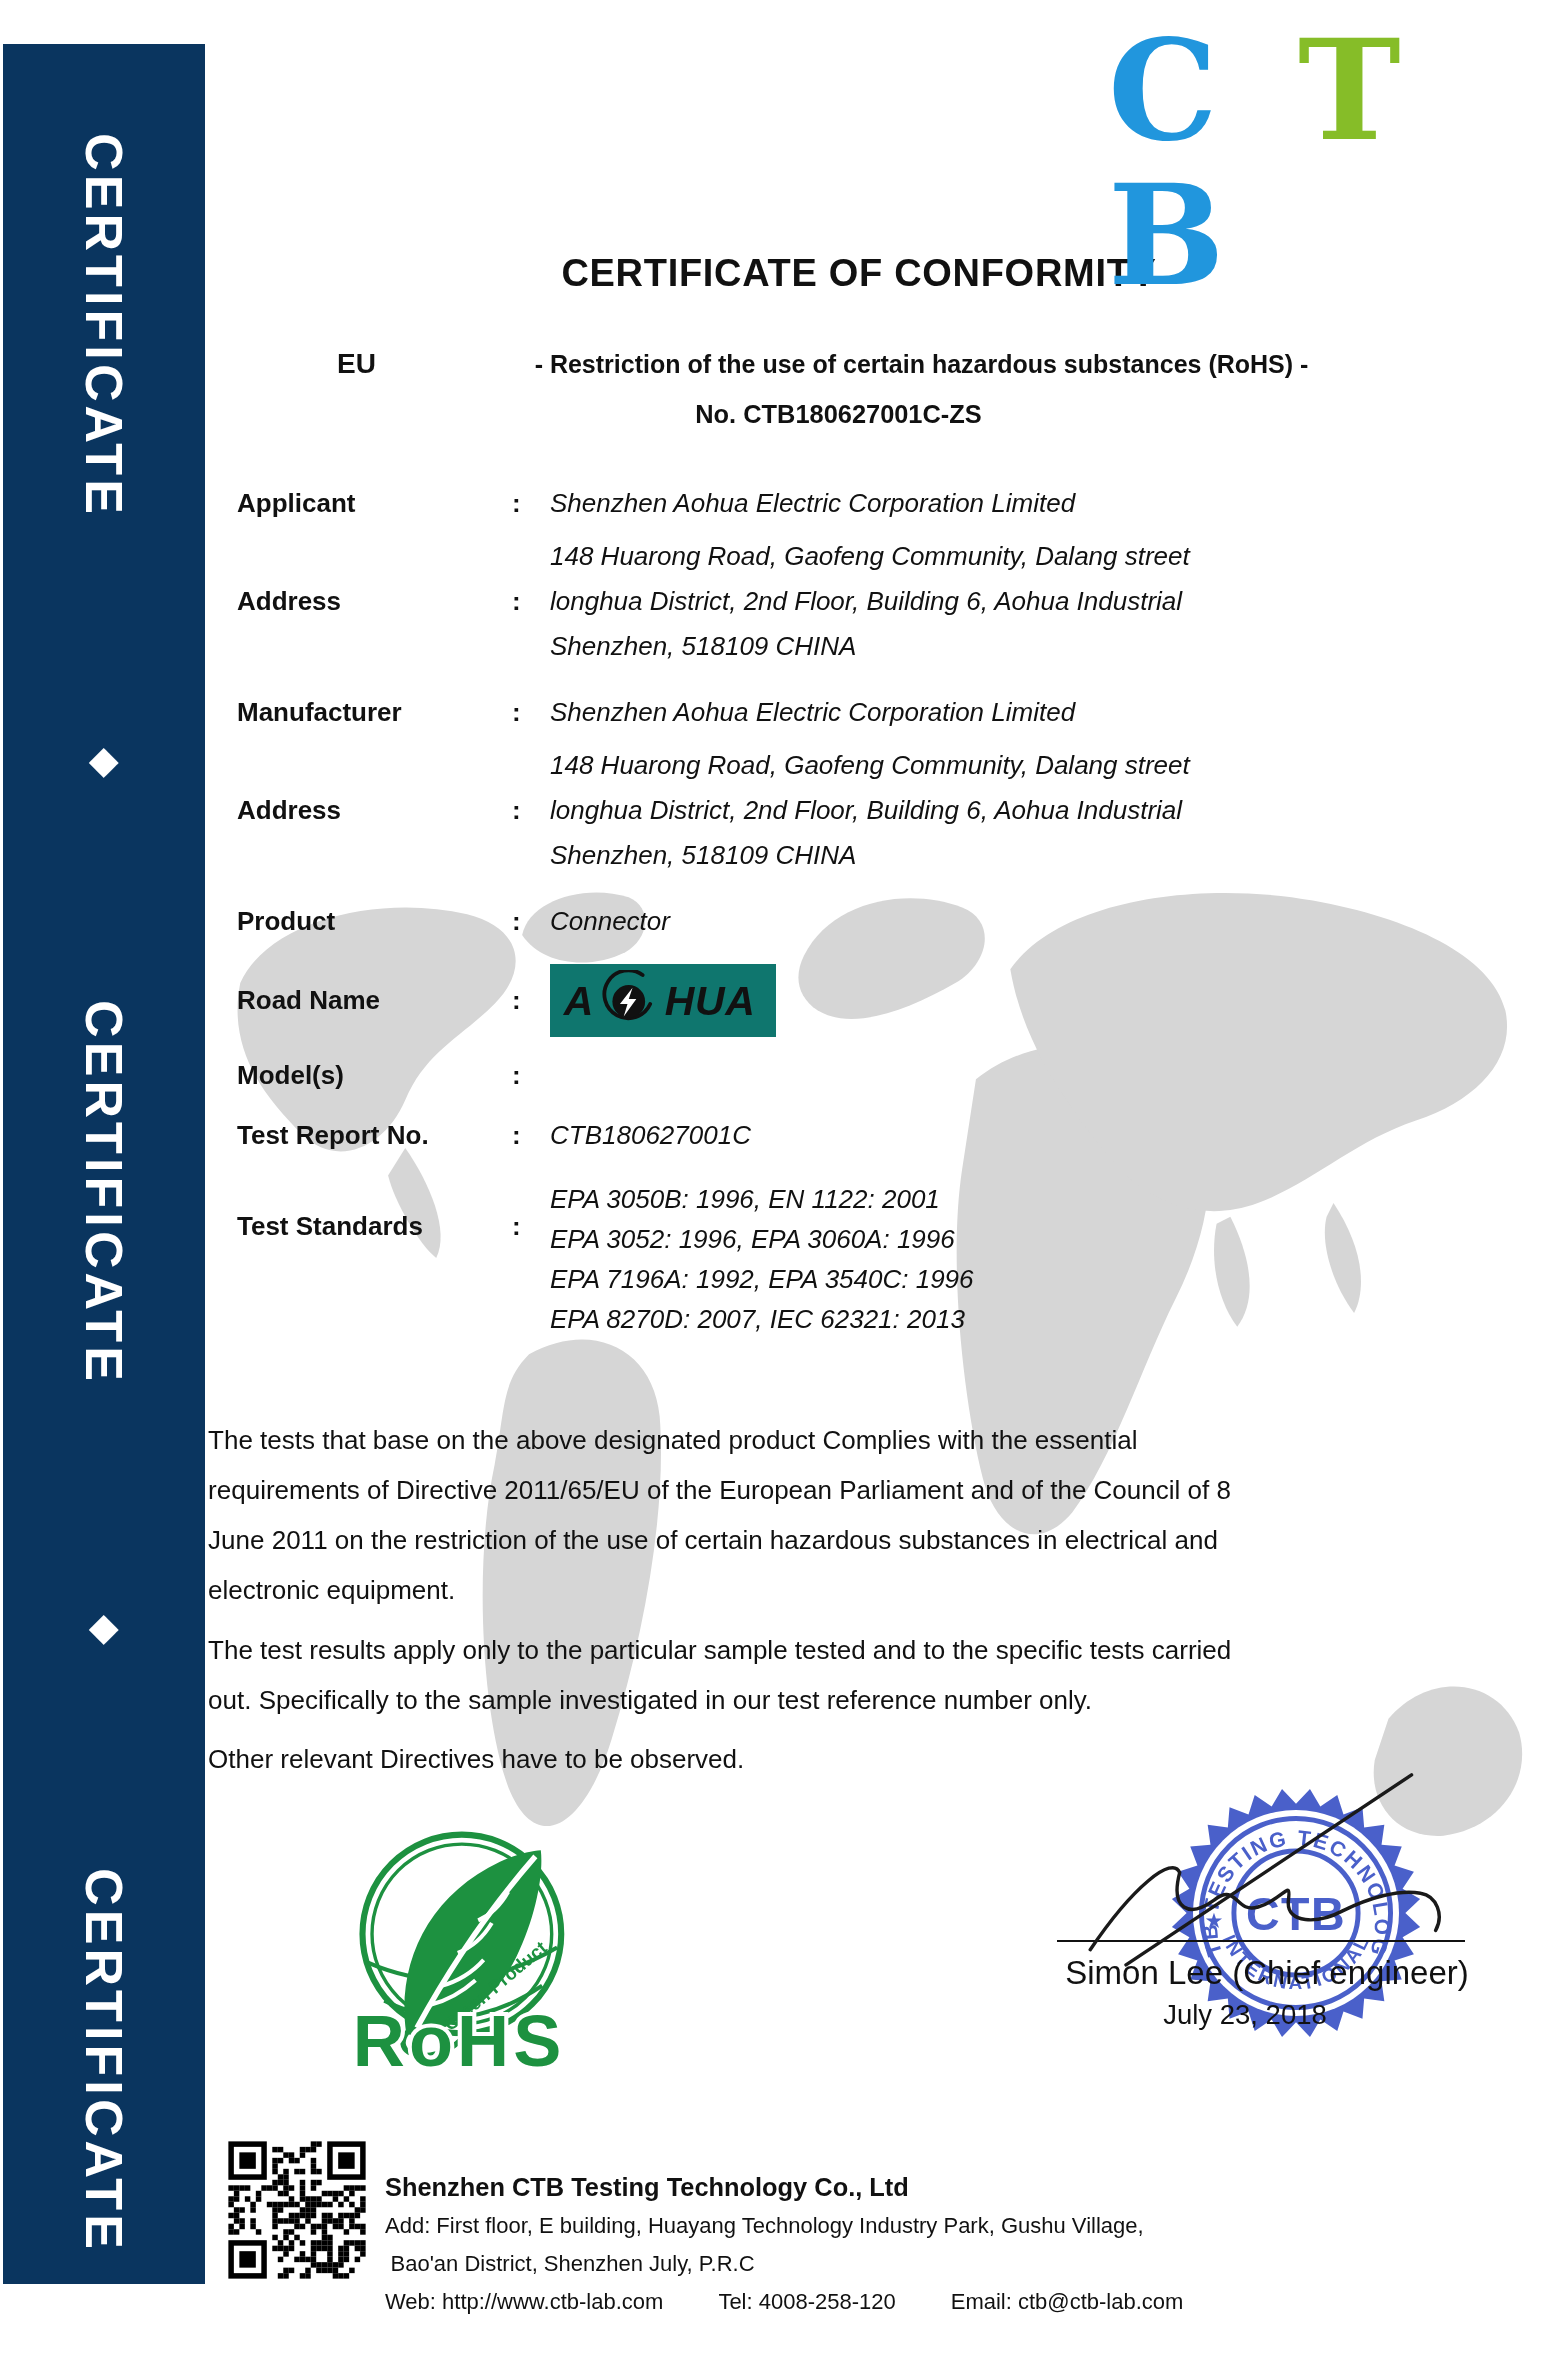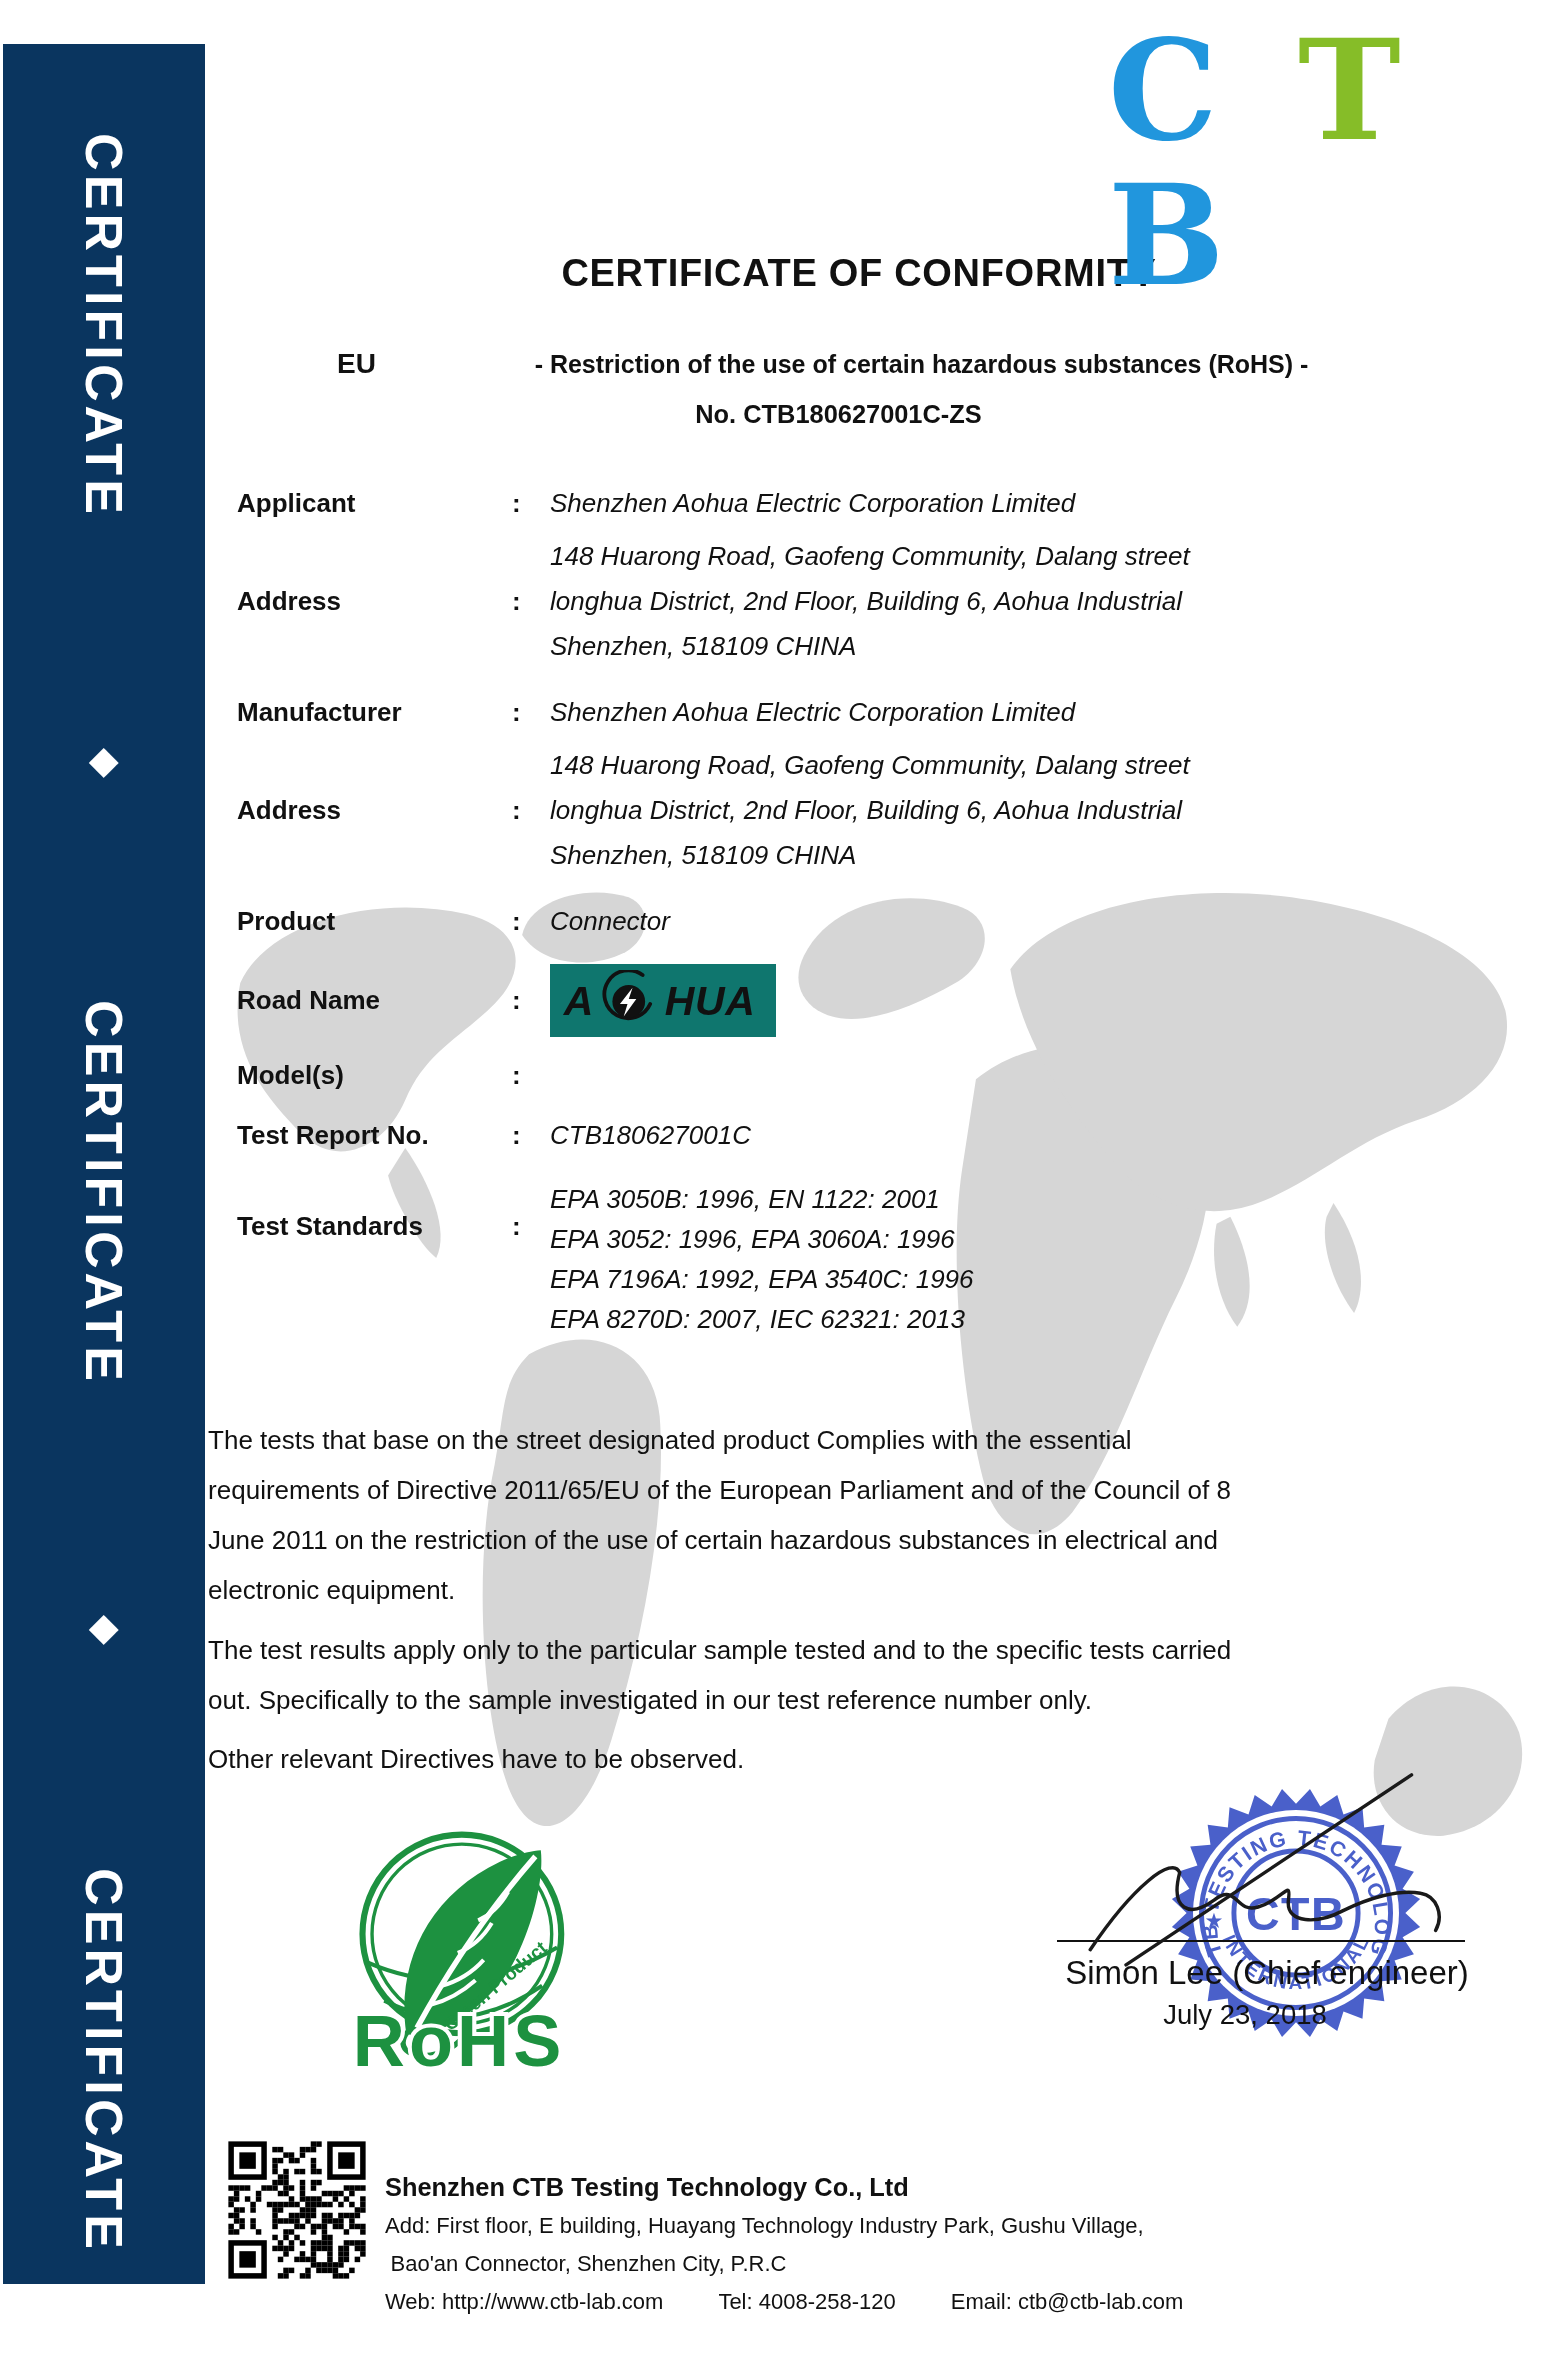--- a/index.html
+++ b/index.html
@@ -201,21 +201,21 @@
           <div class="fline">EPA 3050B: 1996, EN 1122: 2001</div>
           <div class="fline">EPA 3052: 1996, EPA 3060A: 1996</div>
           <div class="fline">EPA 7196A: 1992, EPA 3540C: 1996</div>
           <div class="fline">EPA 8270D: 2007, IEC 62321: 2013</div>
         </div>
       </div>
     </div>
 
     <div class="paras">
       <div class="para">
-        <div class="pline">The tests that base on the street designated product Complies with the essential</div>
+        <div class="pline">The tests that base on the above designated product Complies with the essential</div>
         <div class="pline">requirements of Directive 2011/65/EU of the European Parliament and of the Council of 8</div>
         <div class="pline">June 2011 on the restriction of the use of certain hazardous substances in electrical and</div>
         <div class="pline">electronic equipment.</div>
       </div>
       <div class="para">
         <div class="pline">The test results apply only to the particular sample tested and to the specific tests carried</div>
         <div class="pline">out. Specifically to the sample investigated in our test reference number only.</div>
       </div>
       <div class="para">
         <div class="pline">Other relevant Directives have to be observed.</div>
@@ -489,21 +489,21 @@
       <rect x="146" y="2" width="56" height="56" fill="#000"></rect>
       <rect x="154" y="10" width="40" height="40" fill="#fff"></rect>
       <rect x="162" y="18" width="24" height="24" fill="#000"></rect>
       <rect x="2" y="146" width="56" height="56" fill="#000"></rect>
       <rect x="10" y="154" width="40" height="40" fill="#fff"></rect>
       <rect x="18" y="162" width="24" height="24" fill="#000"></rect>
     </svg>
   <div class="footer-text">
     <div class="f-company">Shenzhen CTB Testing Technology Co., Ltd</div>
     <div class="f-line">Add: First floor, E building, Huayang Technology Industry Park, Gushu Village,</div>
-    <div class="f-line indent">Bao'an Connector, Shenzhen City, P.R.C</div>
+    <div class="f-line indent">Bao'an District, Shenzhen July, P.R.C</div>
     <div class="f-links">
       <span>Web: http://www.ctb-lab.com</span>
       <span>Tel: 4008-258-120</span>
       <span>Email: ctb@ctb-lab.com</span>
     </div>
   </div>
 
 </div>
 
 

